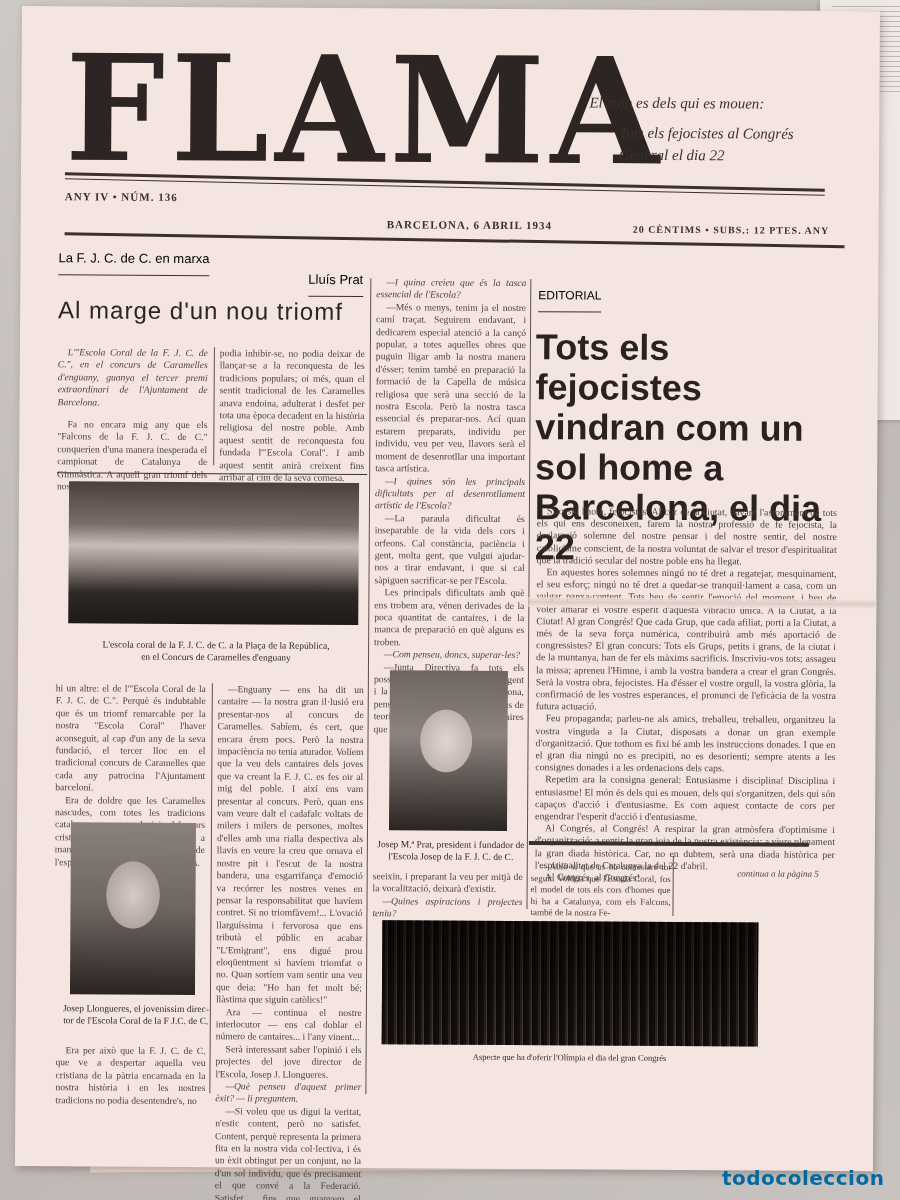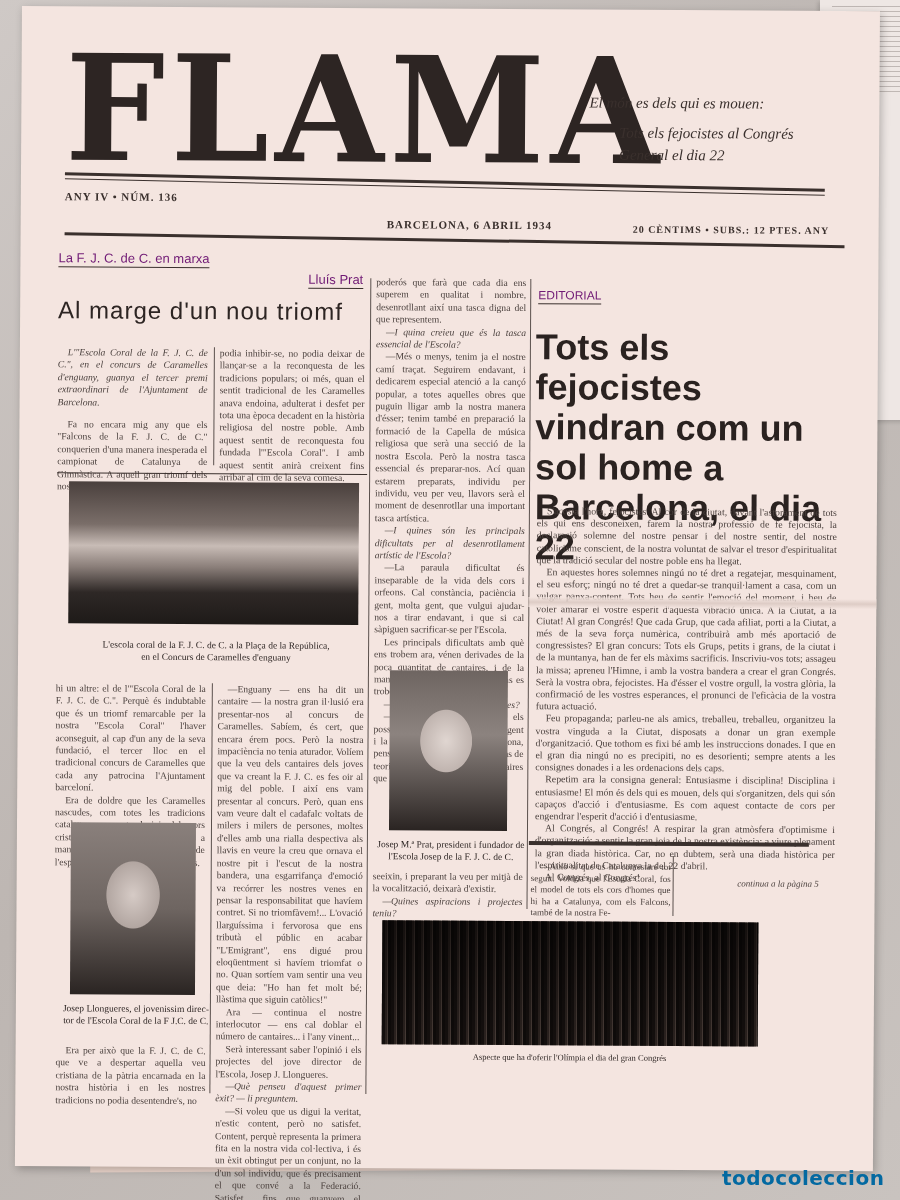--- a/index.html
+++ b/index.html
@@ -15,21 +15,21 @@
   .paper{position:absolute;left:22px;top:6px;width:858px;height:1160px;background:#f4e5e0;
     box-shadow:2px 3px 8px rgba(0,0,0,.25);transform:rotate(.35deg);transform-origin:0 0;}
   .abs{position:absolute;}
   .masthead-title{left:44px;top:32px;font-family:"DejaVu Serif","Liberation Serif",serif;font-size:140px;
     font-weight:bold;letter-spacing:6px;line-height:1;color:#2d2523;transform:scaleY(1.05);}
   .slogan{left:568px;top:82px;width:290px;font-style:italic;font-size:15px;line-height:22px;color:#3a302d;}
   .slogan .l2{padding-left:30px;}
   .rule{height:3px;background:#3a302d;}
   .rule.thin{height:1px;}
   .meta{font-size:11px;font-weight:bold;letter-spacing:1px;color:#3a302d;}
-  .kicker{font-family:"Liberation Sans","DejaVu Sans",sans-serif;font-size:13px;border-bottom:1px solid #3a302d;padding-bottom:1px;color:#701a75;}
+  .kicker{font-family:"Liberation Sans","DejaVu Sans",sans-serif;font-size:13px;border-bottom:1px solid #3a302d;padding-bottom:9px;color:#000000;}
   .headline{font-family:"Liberation Sans","DejaVu Sans",sans-serif;font-size:24px;color:#2d2523;letter-spacing:1px;}
   .edhead{font-family:"Liberation Sans","DejaVu Sans",sans-serif;font-weight:bold;font-size:36px;line-height:40px;color:#2a2220;}
   .col{font-size:9.6px;line-height:12.4px;text-align:justify;color:#4a403d;}
   .col p{margin:0;text-indent:10px;}
   .col .it{font-style:italic;}
   .vline{width:1px;background:#5a504c;}
   .photo{background:#3a3432;overflow:hidden;}
   .caption{font-size:9.5px;line-height:12px;text-align:center;color:#2d2523;}
   .watermark{position:absolute;left:722px;top:1166px;font-family:"DejaVu Sans","Liberation Sans",sans-serif;
     font-weight:bold;font-size:20px;color:#0369a1;letter-spacing:.5px;}
@@ -97,21 +97,20 @@
   <div class="abs col" style="left:200px;top:676px;width:146px">
     <p>—Enguany — ens ha dit un cantaire — la nostra gran il·lusió era presentar-nos al concurs de Caramelles. Sabíem, és cert, que encara érem pocs. Però la nostra impaciència no tenia aturador. Volíem que la veu dels cantaires dels joves que va creant la F. J. C. es fes oir al mig del poble. I així ens vam presentar al concurs. Però, quan ens vam veure dalt el cadafalc voltats de milers i milers de persones, moltes d'elles amb una rialla despectiva als llavis en veure la creu que ornava el nostre pit i l'escut de la nostra bandera, una esgarrifança d'emoció va recórrer les nostres venes en pensar la responsabilitat que havíem contret. Si no triomfàvem!... L'ovació llarguíssima i fervorosa que ens tributà el públic en acabar "L'Emigrant", ens digué prou eloqüentment si havíem triomfat o no. Quan sortíem vam sentir una veu que deia: "Ho han fet molt bé; llàstima que siguin catòlics!"</p>
     <p>Ara — continua el nostre interlocutor — ens cal doblar el número de cantaires... i l'any vinent...</p>
     <p>Serà interessant saber l'opinió i els projectes del jove director de l'Escola, Josep J. Llongueres.</p>
     <p class="it">—Què penseu d'aquest primer èxit? — li preguntem.</p>
     <p>—Si voleu que us digui la veritat, n'estic content, però no satisfet. Content, perquè representa la primera fita en la nostra vida col·lectiva, i és un èxit obtingut per un conjunt, no la d'un sol individu, que és precisament el que convé a la Federació. Satisfet..., fins que guanyem el primer premi. Content també perquè això serà un esperó</p>
   </div>
   <div class="abs vline" style="left:350px;top:270px;height:816px"></div>
 
   <div class="abs col" style="left:356px;top:268px;width:150px">
-    <p style="text-indent:0">poderós que farà que cada dia ens superem en qualitat i nombre, desenrotllant així una tasca digna del que representem.</p>
     <p class="it">—I quina creieu que és la tasca essencial de l'Escola?</p>
     <p>—Més o menys, tenim ja el nostre camí traçat. Seguirem endavant, i dedicarem especial atenció a la cançó popular, a totes aquelles obres que puguin lligar amb la nostra manera d'ésser; tenim també en preparació la formació de la Capella de música religiosa que serà una secció de la nostra Escola. Però la nostra tasca essencial és preparar-nos. Ací quan estarem preparats, individu per individu, veu per veu, llavors serà el moment de desenrotllar una important tasca artística.</p>
     <p class="it">—I quines són les principals dificultats per al desenrotllament artístic de l'Escola?</p>
     <p>—La paraula dificultat és inseparable de la vida dels cors i orfeons. Cal constància, paciència i gent, molta gent, que vulgui ajudar-nos a tirar endavant, i que si cal sàpiguen sacrificar-se per l'Escola.</p>
     <p>Les principals dificultats amb què ens trobem ara, vénen derivades de la poca quantitat de cantaires, i de la manca de preparació en què alguns es troben.</p>
     <p class="it">—Com penseu, doncs, superar-les?</p>
     <p>—Junta Directiva fa tots els possibles per solucionar-la. Falta gent i la trobarem. En quant a la segona, pensem que ensenyant unes nocions de teoria i solfeig a tots aquells cantaires que no les pos-</p>
   </div>
   <div class="abs photo" style="left:372px;top:662px;width:118px;height:160px;
      background:radial-gradient(ellipse 36% 32% at 48% 44%,#e0d6d1 0%,#c0b4af 60%,transparent 62%),linear-gradient(180deg,#6e6561 0%,#8c837f 40%,#2a2422 100%);"></div>
@@ -136,21 +135,21 @@
     <p>Al Congrés, al Congrés!</p>
   </div>
   <div class="abs fold"></div>
   <div class="abs rule" style="left:512px;top:832px;width:280px;height:4px"></div>
 
   <div class="abs col" style="left:514px;top:852px;width:140px;font-size:9px;line-height:11.5px">
     <p>—Això sí que us ho contestaré tot seguit. Voldria que l'Escola Coral, fos el model de tots els cors d'homes que hi ha a Catalunya, com els Falcons, també de la nostra Fe-</p>
   </div>
   <div class="abs vline" style="left:656px;top:846px;height:60px"></div>
   <div class="abs col" style="left:662px;top:852px;width:140px;font-size:9px;line-height:11.5px">
-    <p class="it" style="text-align:right;margin-top:16px">continua a la pàgina 5</p>
+    <p class="it" style="text-align:right;margin-top:6px">continua a la pàgina 5</p>
   </div>
 
   <div class="abs photo" style="left:366px;top:912px;width:376px;height:124px;
      background:repeating-linear-gradient(90deg,#3a3230 0 3px,#7a6e69 3px 5px,#c8bcb6 5px 6px,#2a2422 6px 9px),linear-gradient(#2a2422,#5a504c);background-blend-mode:multiply;"></div>
   <div class="abs caption" style="left:366px;top:1042px;width:376px;font-size:8.5px">Aspecte que ha d'oferir l'Olímpia el dia del gran Congrés</div>
 
 </div>
 
 <div class="watermark">todocoleccion</div>
 

